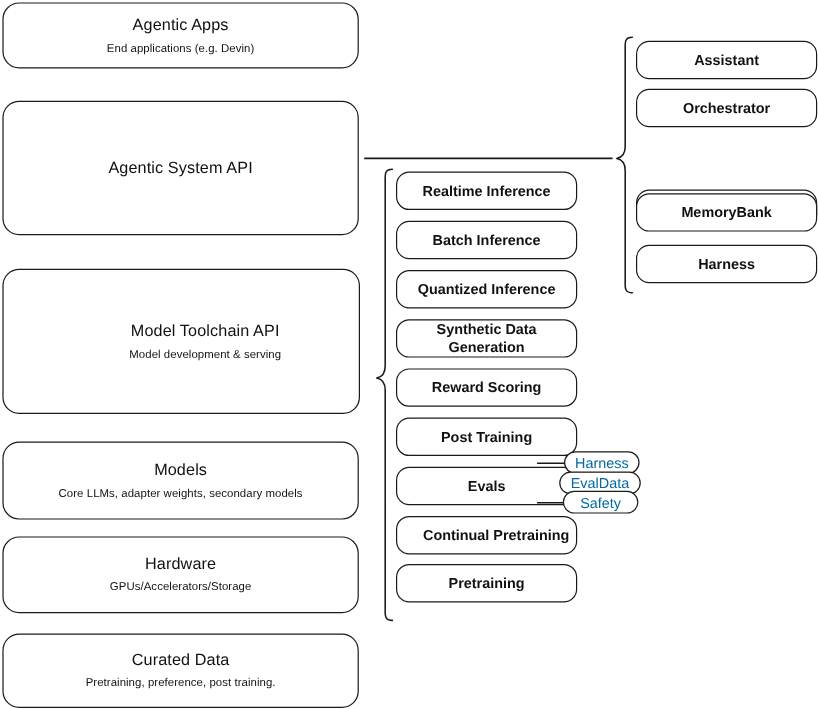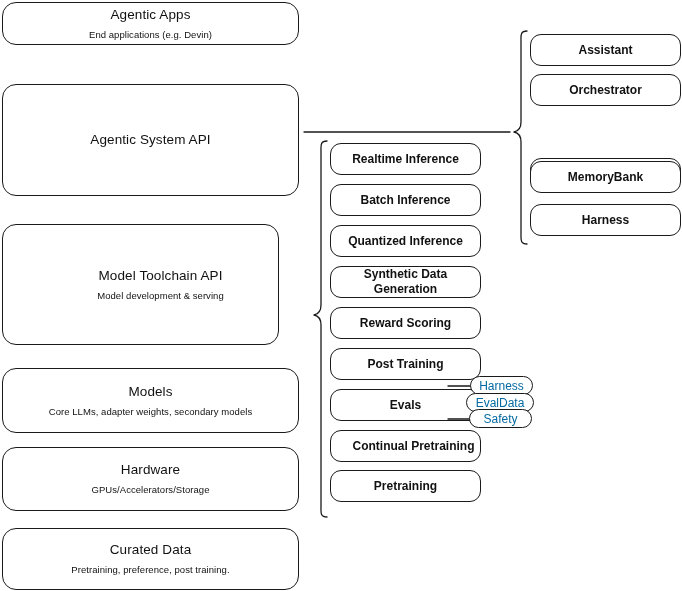--- a/index.html
+++ b/index.html
@@ -118,30 +118,30 @@
              L 321 305
              C 321 311, 319 314, 314 315
              C 319 316, 321 319, 321 325
              L 321 507
              C 321 512, 320 517, 327 517"></path>
 
     <path class="conn" d="M 448 386 L 474 386"></path>
     <path class="conn" d="M 448 419 L 474 419"></path>
   </svg>
 
-  <div class="box layer" style="left:2px; top:2px; width:297px; height:43px;align-items:center;">
+  <div class="box layer" style="left:2px; top:2px; width:297px; height:55px;align-items:center;">
     <div class="title">Agentic Apps</div>
     <div class="subtitle">End applications (e.g. Devin)</div>
   </div>
 
   <div class="box layer" style="left:2px; top:84px; width:297px; height:112px;">
     <div class="title">Agentic System API</div>
   </div>
 
-  <div class="box layer" style="left:2px; top:224px; width:277px; height:121px;padding-left:40px;">
+  <div class="box layer" style="left:2px; top:224px; width:298px; height:121px;padding-left:40px;">
     <div class="title">Model Toolchain API</div>
     <div class="subtitle">Model development &amp; serving</div>
   </div>
 
   <div class="box layer" style="left:2px; top:368px; width:297px; height:65px;">
     <div class="title">Models</div>
     <div class="subtitle">Core LLMs, adapter weights, secondary models</div>
   </div>
 
   <div class="box layer" style="left:2px; top:447px; width:297px; height:64px;">

